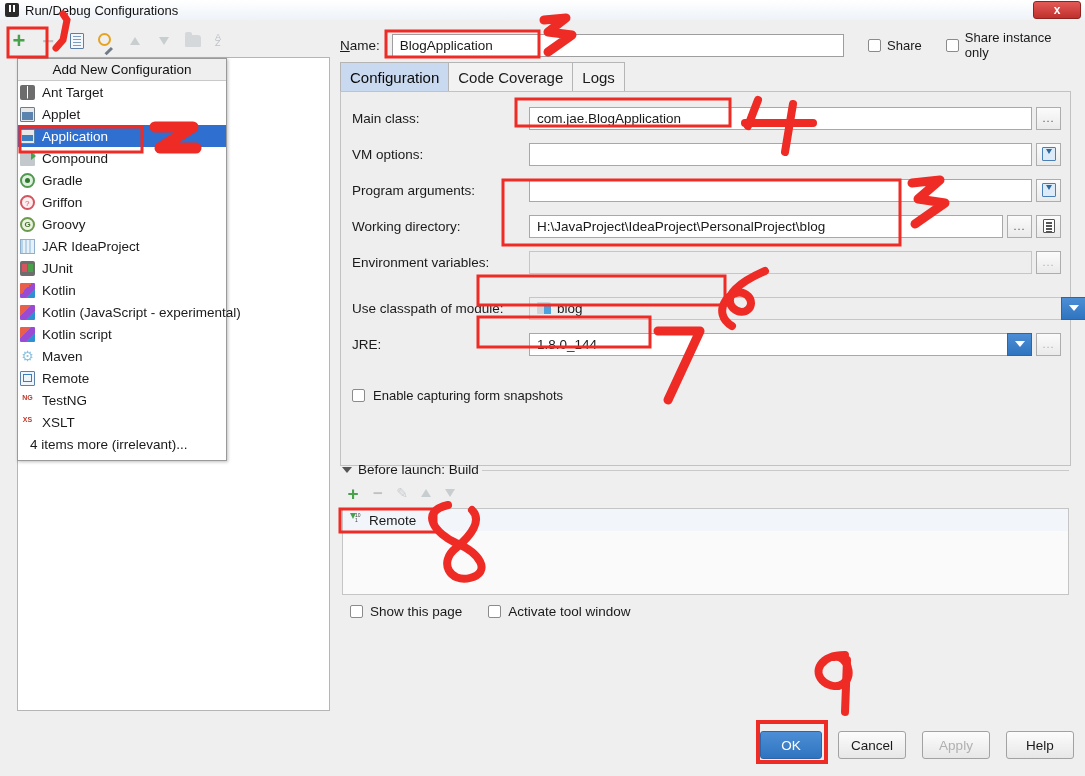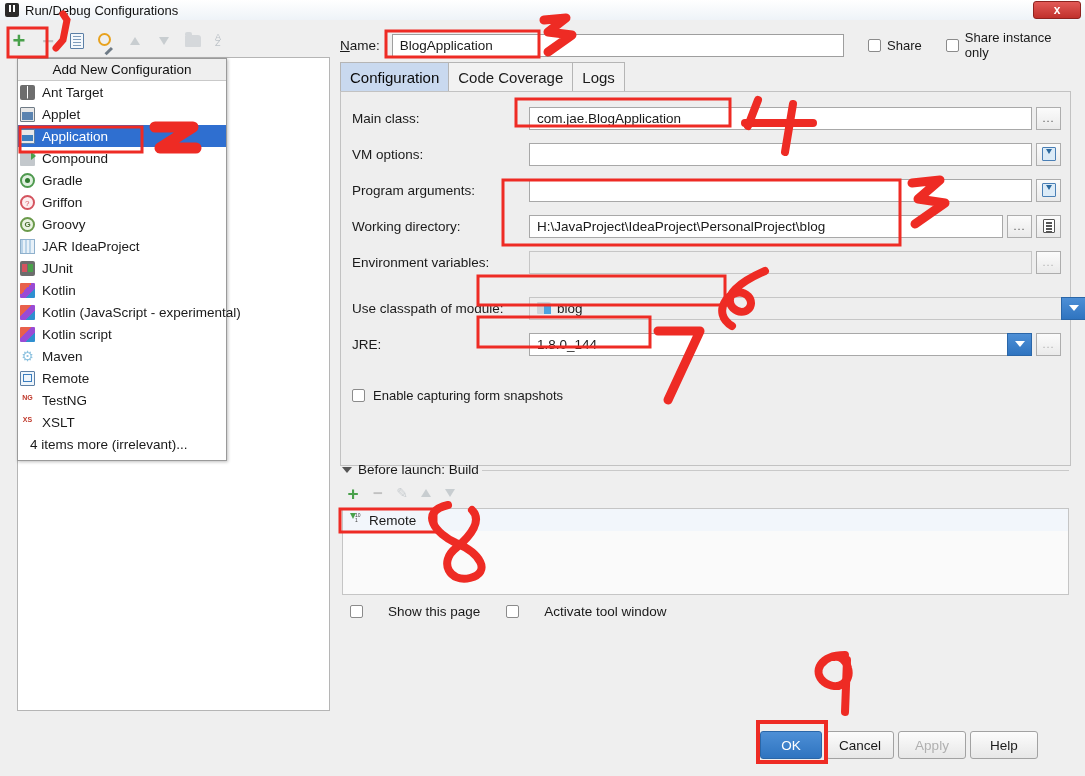--- a/index.html
+++ b/index.html
@@ -182,24 +182,24 @@
   #bl-tri { width:0;height:0;border-left:5px solid transparent;border-right:5px solid transparent;border-top:6px solid #555; }
   #bl-line { position:absolute; left:482px; top:470px; width:587px; height:1px; background:#c9c9c9; }
   #bl-toolbar { position:absolute; left:344px; top:484px; display:flex; align-items:center; gap:8px; }
   #bl-list { position:absolute; left:342px; top:508px; width:727px; height:87px; background:#fafafa; border:1px solid #c5c5c5; }
   #bl-item { height:22px; display:flex; align-items:center; padding-left:6px; gap:6px; font-size:13.5px; background:#f2f6fb;}
   .ico-build{width:14px;height:14px;position:relative;flex:0 0 14px;}
   .ico-build:before{content:"";position:absolute;left:1px;top:0;width:0;height:0;border-left:3px solid transparent;border-right:3px solid transparent;border-top:6px solid #49a14b;}
   .ico-build:after{content:"101";position:absolute;left:6px;top:0px;font-size:5px;line-height:4.5px;color:#444;width:8px;word-break:break-all;letter-spacing:0;}
 
   #bottom-checks { position:absolute; left:350px; top:604px; display:flex; align-items:center; gap:26px; font-size:13.5px;}
-  .bc { display:flex; align-items:center; gap:25px; }
-
-  
-  #btns { position:absolute; left:760px; top:731px; display:flex; gap:4px; }
+  .bc { display:flex; align-items:center; gap:7px; }
+
+  
+  #btns { position:absolute; left:760px; top:731px; display:flex; gap:16px; }
   .btn {
     width:62px;height:28px; border:1px solid #a2a2a2; border-radius:3px;
     background:linear-gradient(#fcfcfc,#e7e7e7);
     display:flex;align-items:center;justify-content:center;
     font-size:13.5px; cursor:pointer;
   }
   .btn.primary { background:linear-gradient(#4d8fd6,#2f74c0); border-color:#2a66a8; color:#fff; }
   .btn.disabled { color:#b0b0b0; }
   #btns .btn:nth-child(2){width:68px;}
   #btns .btn:nth-child(3){width:68px;}

